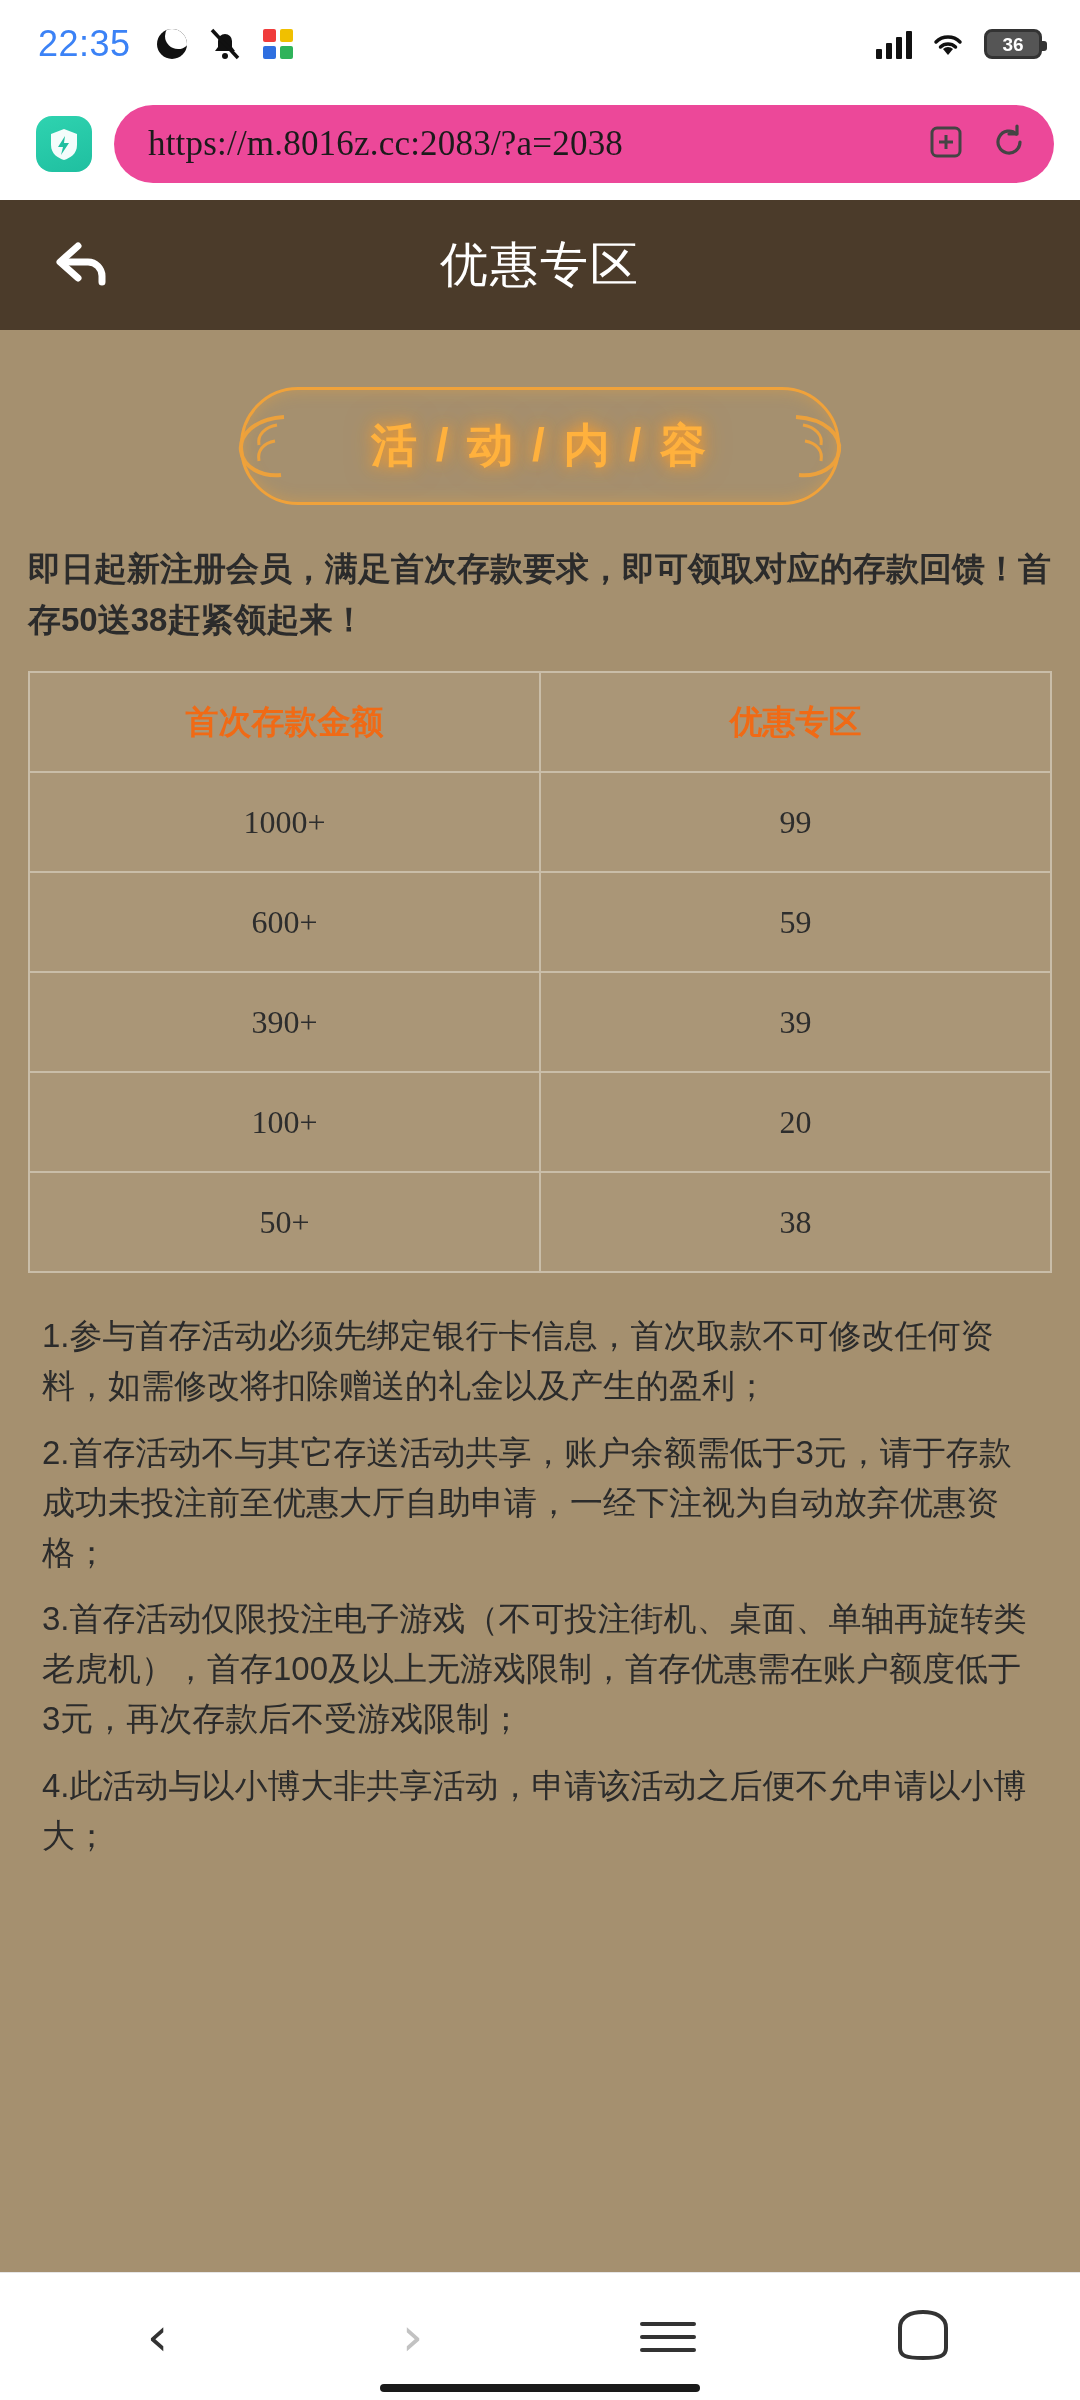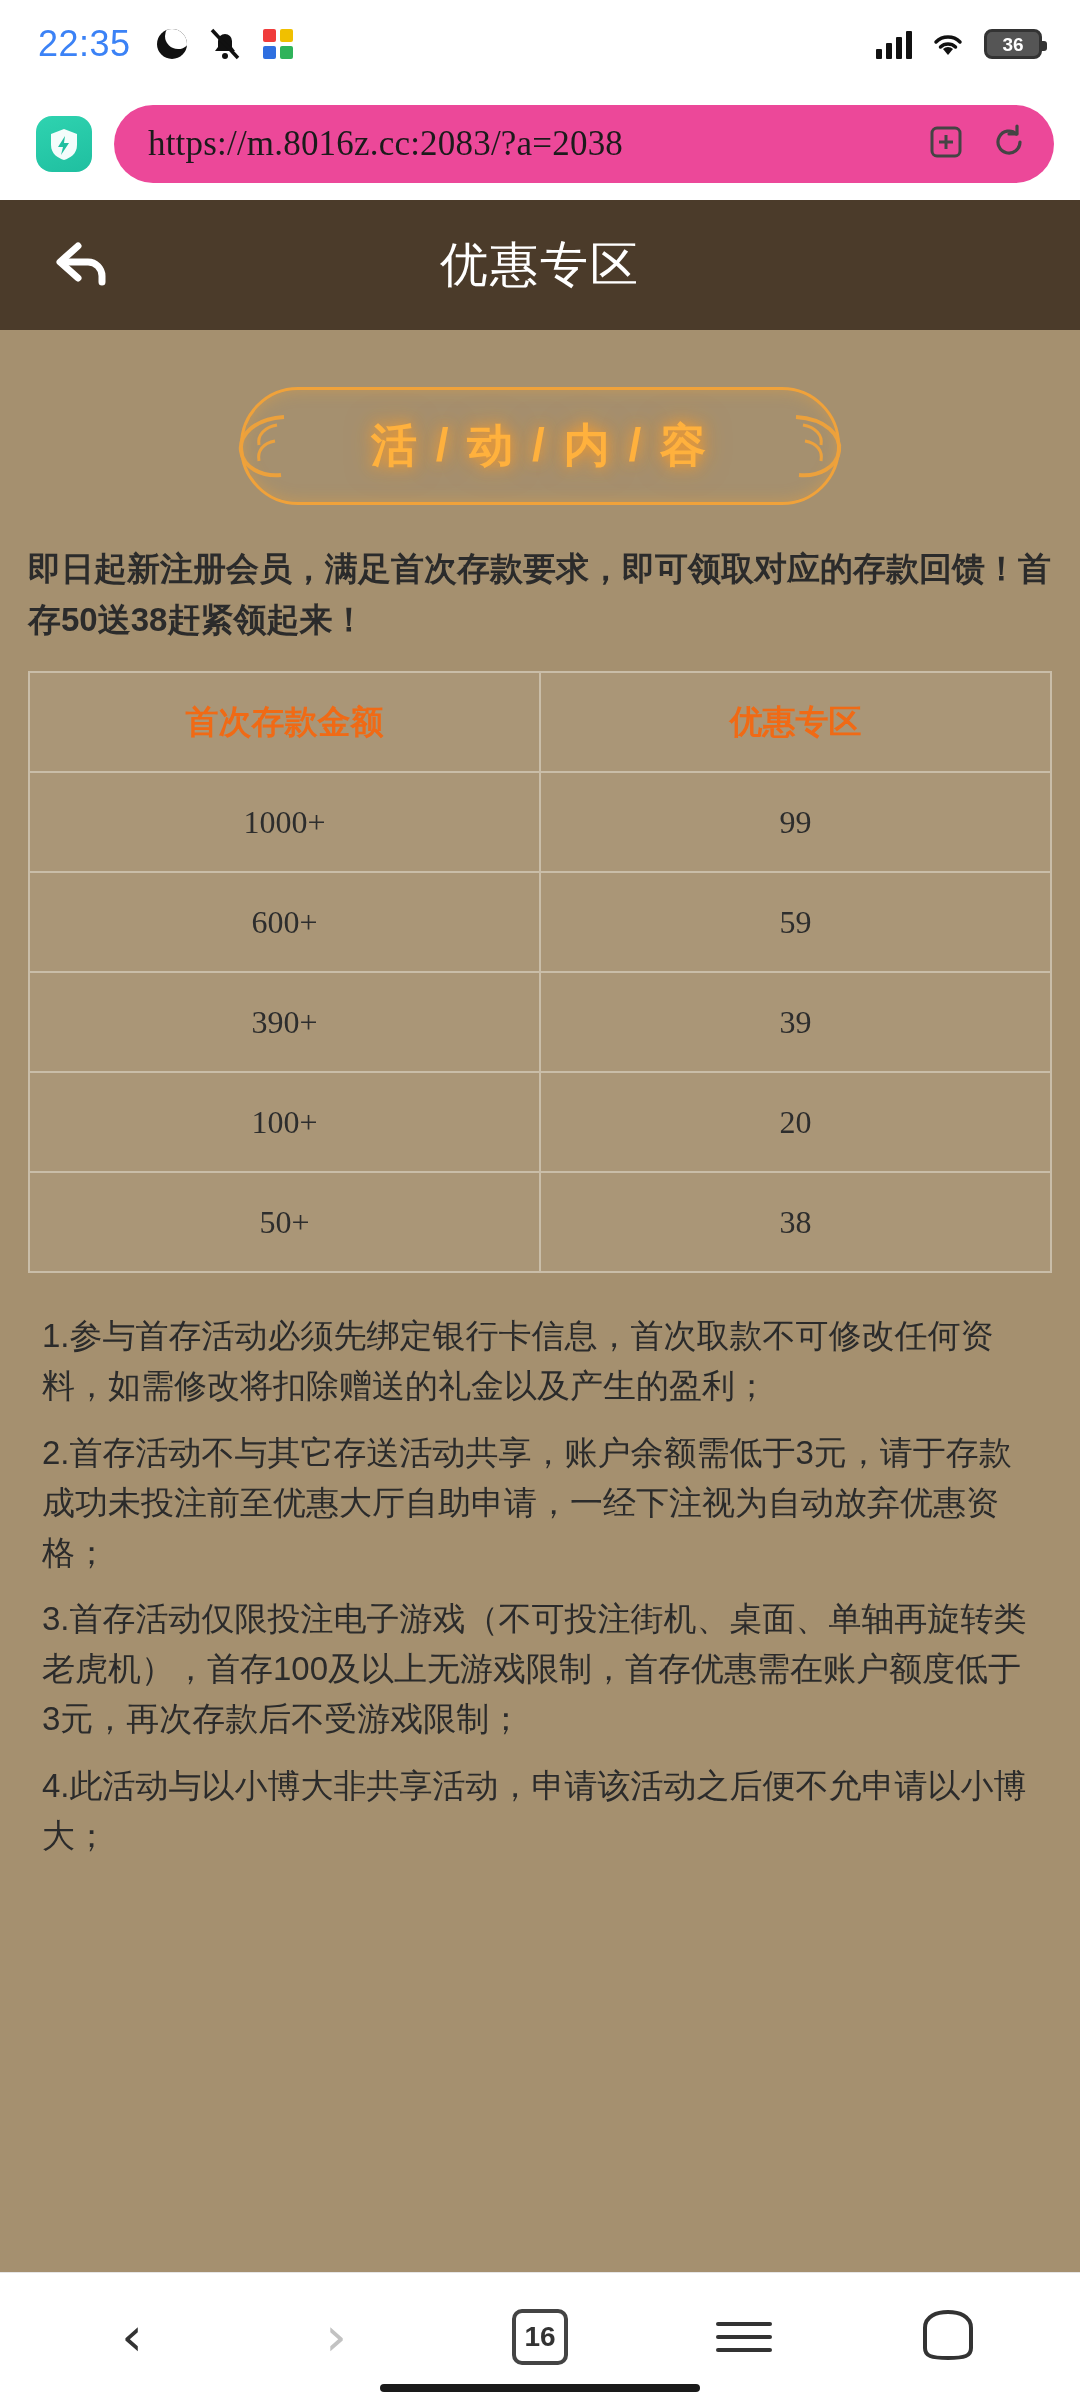--- a/index.html
+++ b/index.html
@@ -434,23 +434,20 @@
   </div>
 
   <div class="bottombar">
     <div class="nav-item">
       <span class="chev">‹</span>
     </div>
     <div class="nav-item">
       <span class="chev dim">›</span>
     </div>
     <div class="nav-item">
-      <span class="tabcount">16</span>
-    </div>
-    <div class="nav-item">
       <span class="hamburger">
           <i></i>
           <i></i>
           <i></i>
         </span>
     </div>
     <div class="nav-item">
       <span>
         <svg width="62" height="58" viewBox="0 0 62 58">
           <path d="M8 22 C8 10 20 6 31 6 C42 6 54 10 54 22 V42 C54 50 48 52 31 52 C14 52 8 50 8 42z" fill="none" stroke="#333" stroke-width="4" stroke-linejoin="round"></path>

